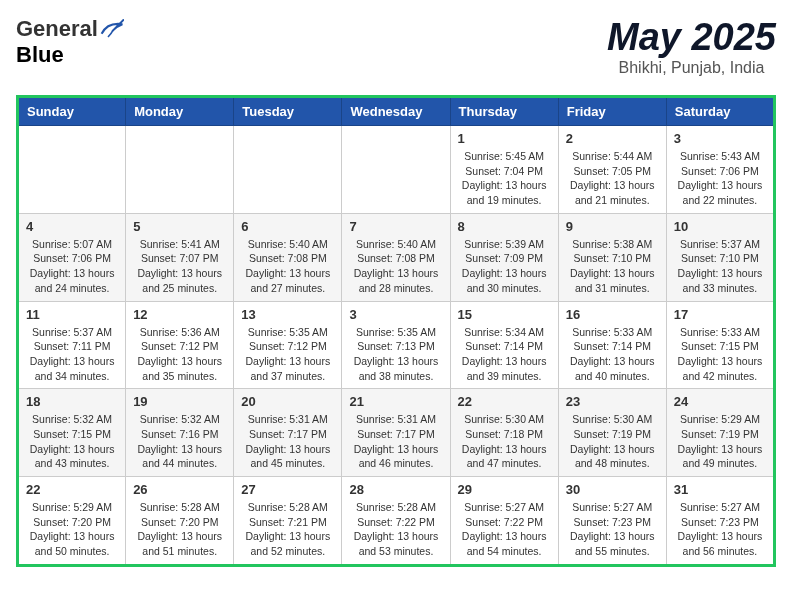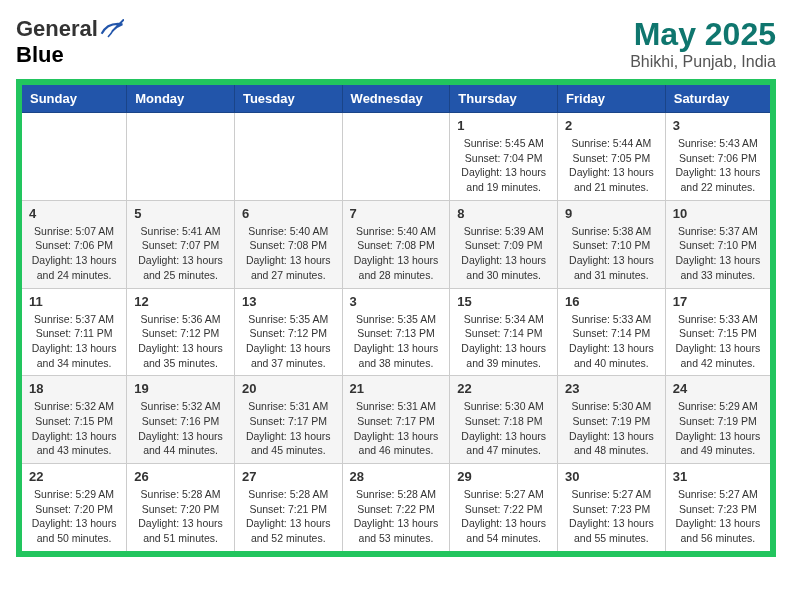--- a/index.html
+++ b/index.html
@@ -7,21 +7,21 @@
       font-family: Arial, sans-serif;
       background: #fff;
       width: 792px;
       min-height: 612px;
       padding: 16px;
     }
     .header {
       display: flex;
       justify-content: space-between;
       align-items: flex-start;
-      margin-bottom: 8px;
+      margin-bottom: 18px;
     }
     .logo {
       display: flex;
       flex-direction: column;
       align-items: flex-start;
     }
     .logo-text {
       display: flex;
       align-items: center;
     }
@@ -37,33 +37,34 @@
     }
     .logo-bird {
       width: 24px;
       height: 20px;
       margin-left: 2px;
     }
     .title-block {
       text-align: right;
     }
     .month-title {
-      font-size: 32px;
+      font-size: 38px;
       font-weight: bold;
-      color: #0f766e;
+      color: #0f172a;
+      font-style: italic;
     }
     .location-title {
       font-size: 16px;
       color: #555;
       text-align: center;
     }
     .calendar {
       width: 100%;
       border-collapse: collapse;
-      border: 6px solid #22c55e;
+      border: 3px solid #22c55e;
     }
     .calendar th {
       background: #2255aa;
       color: #fff;
       text-align: left;
       padding: 6px 8px;
       font-size: 13px;
       border: 1px solid #1a4488;
     }
     .calendar td {

